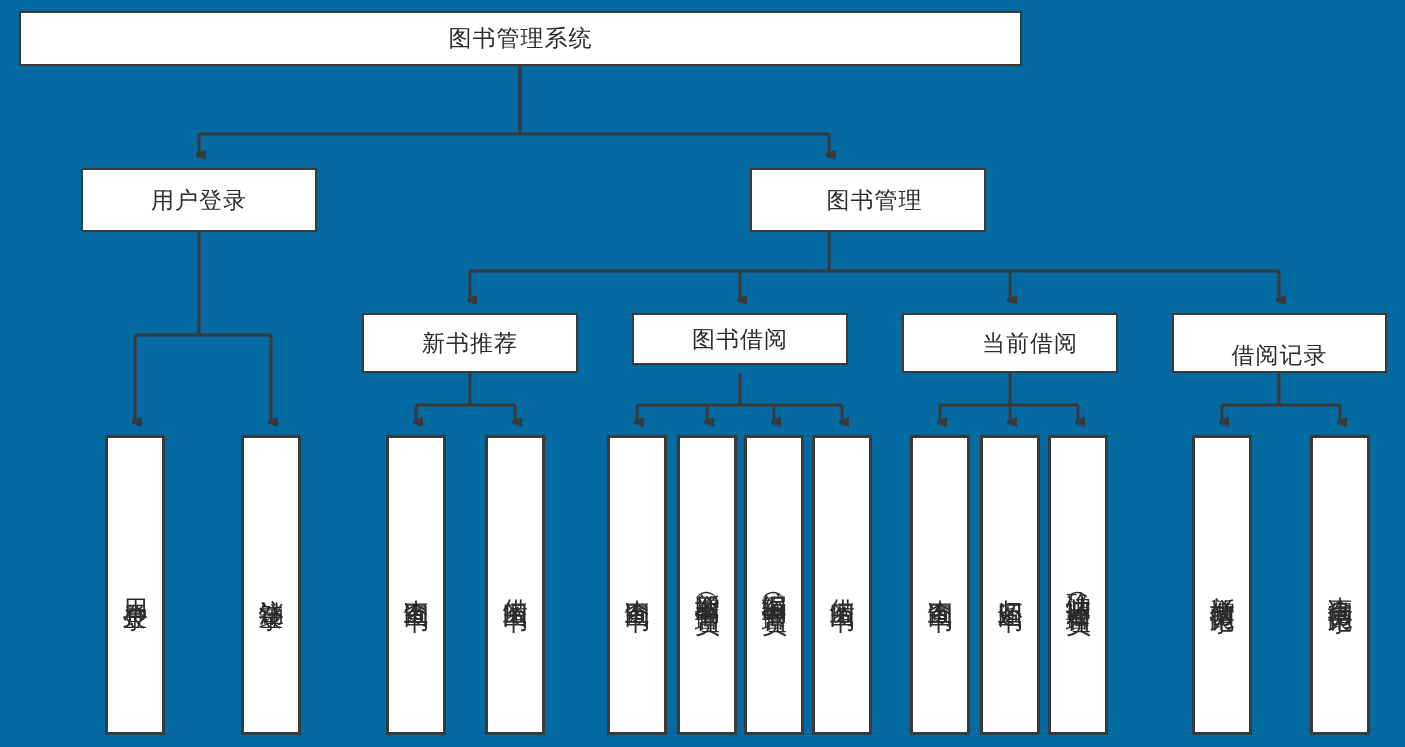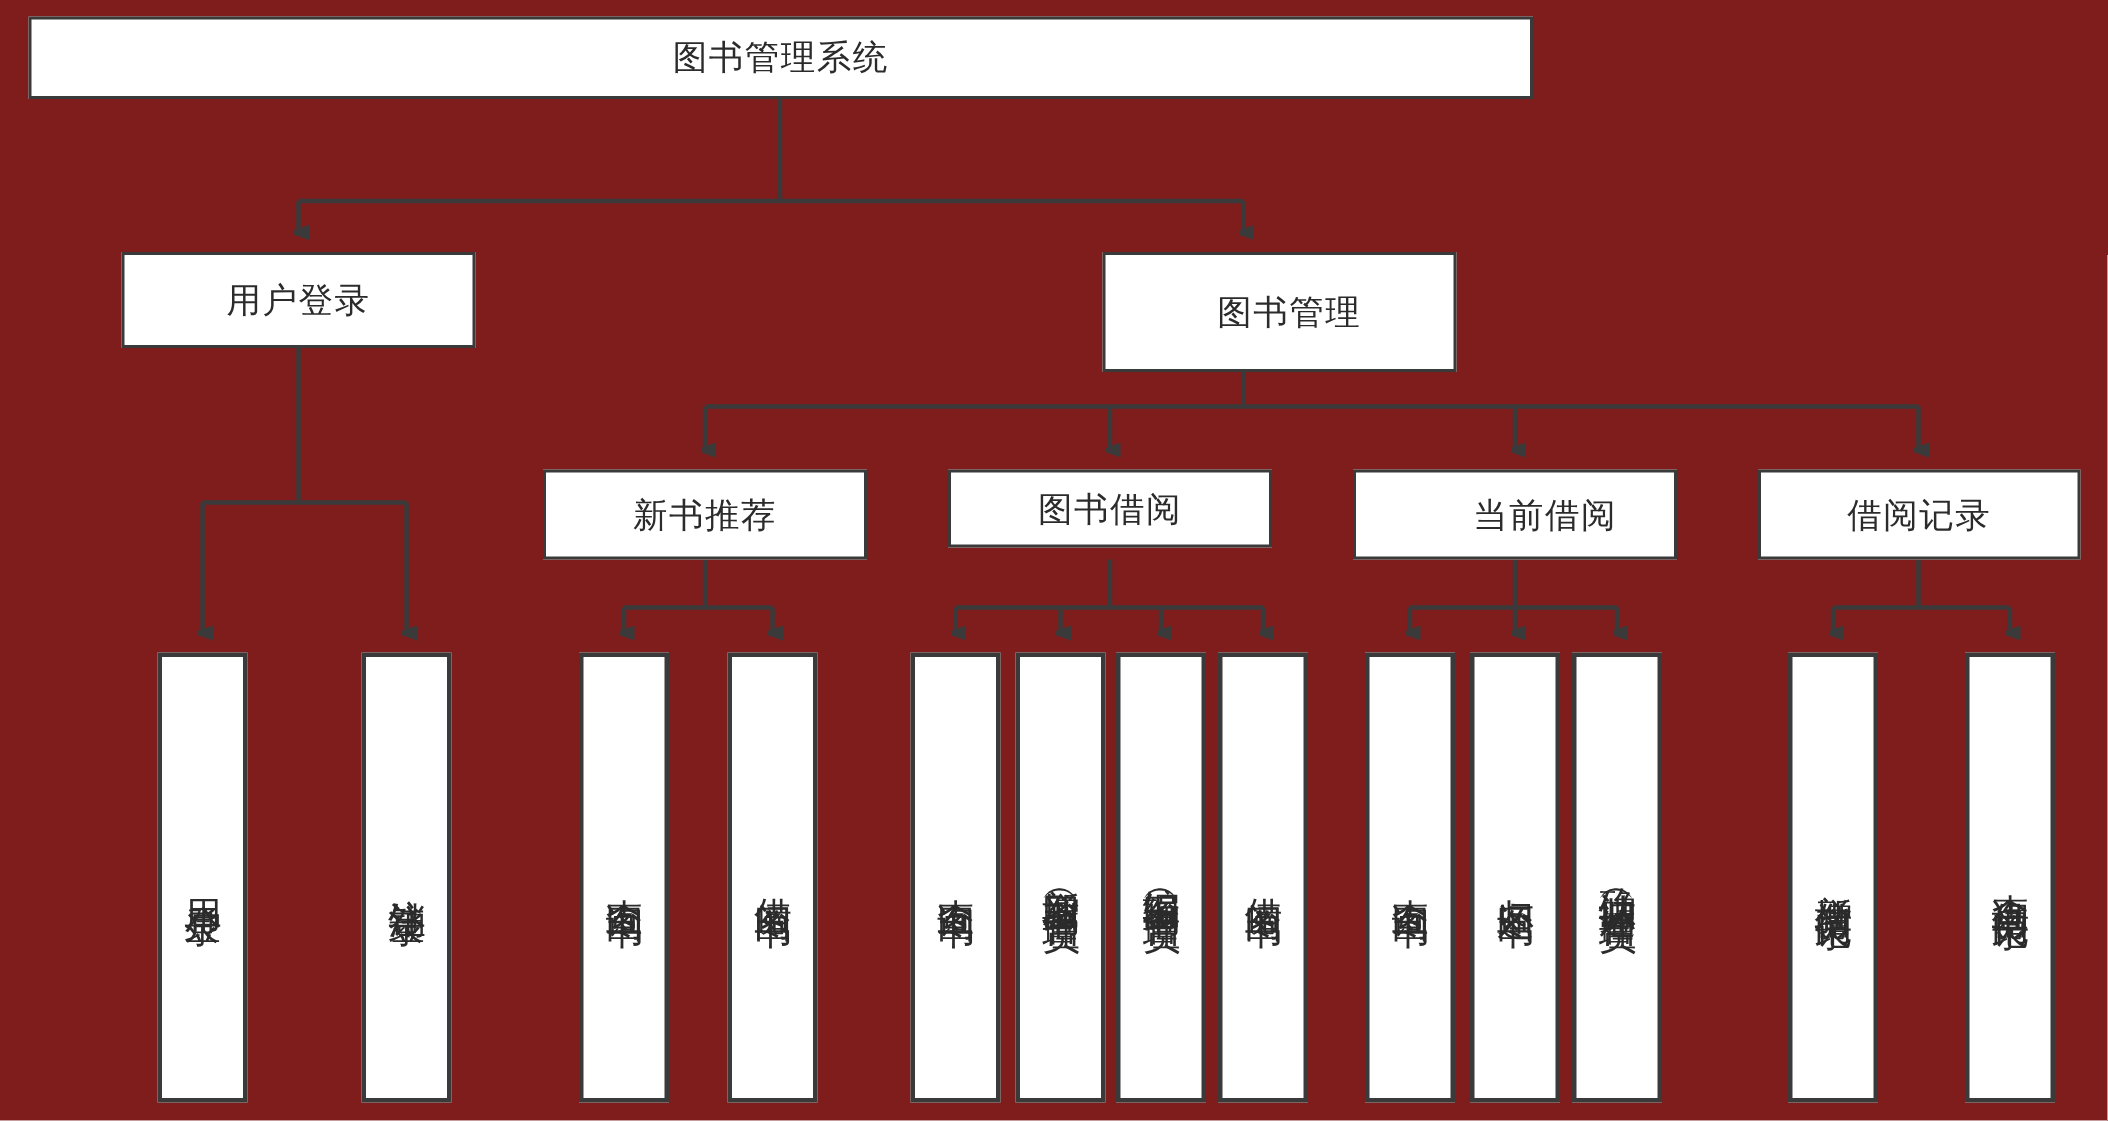--- a/index.html
+++ b/index.html
@@ -7,21 +7,21 @@
     padding: 0;
     background: #ffffff;
   }
   body {
     font-family: "DejaVu Sans", "Liberation Sans", sans-serif;
   }
   #canvas {
     position: relative;
     width: 1405px;
     height: 747px;
-    background: #7f1d1d;
+    background: #0369a1;
     overflow: hidden;
   }
   .node {
     position: absolute;
     box-sizing: border-box;
     background: #ffffff;
     border: 2.5px solid #3a3a3a;
     display: flex;
     align-items: center;
     justify-content: center;
@@ -116,34 +116,34 @@
     </g>
   </svg>
 
   <div class="node h-label" style="left:19px; top:11px; width:1003px; height:55px;">
     <span>图书管理系统</span>
   </div>
 
   <div class="node h-label" style="left:81px; top:168px; width:236px; height:64px;">
     <span>用户登录</span>
   </div>
-  <div class="node h-label" style="left:735px; top:168px; width:236px; height:80px;padding-left:13px;">
+  <div class="node h-label" style="left:750px; top:168px; width:236px; height:64px;padding-left:13px;">
     <span>图书管理</span>
   </div>
 
   <div class="node h-label" style="left:362px; top:313px; width:216px; height:60px;">
     <span>新书推荐</span>
   </div>
   <div class="node h-label" style="left:632px; top:313px; width:216px; height:52px;">
     <span>图书借阅</span>
   </div>
   <div class="node h-label" style="left:902px; top:313px; width:216px; height:60px;padding-left:40px;">
     <span>当前借阅</span>
   </div>
-  <div class="node h-label" style="left:1172px; top:313px; width:215px; height:60px;">
+  <div class="node h-label" style="left:1172px; top:313px; width:215px; height:60px;align-items:flex-end;">
     <span>借阅记录</span>
   </div>
 
   <div class="node leaf" style="left:105px; top:435px; width:60px; height:300px;">
     <span class="leaf-text">用户登录</span>
   </div>
   <div class="node leaf" style="left:241px; top:435px; width:60px; height:300px;">
     <span class="leaf-text">注销登录</span>
   </div>
 

